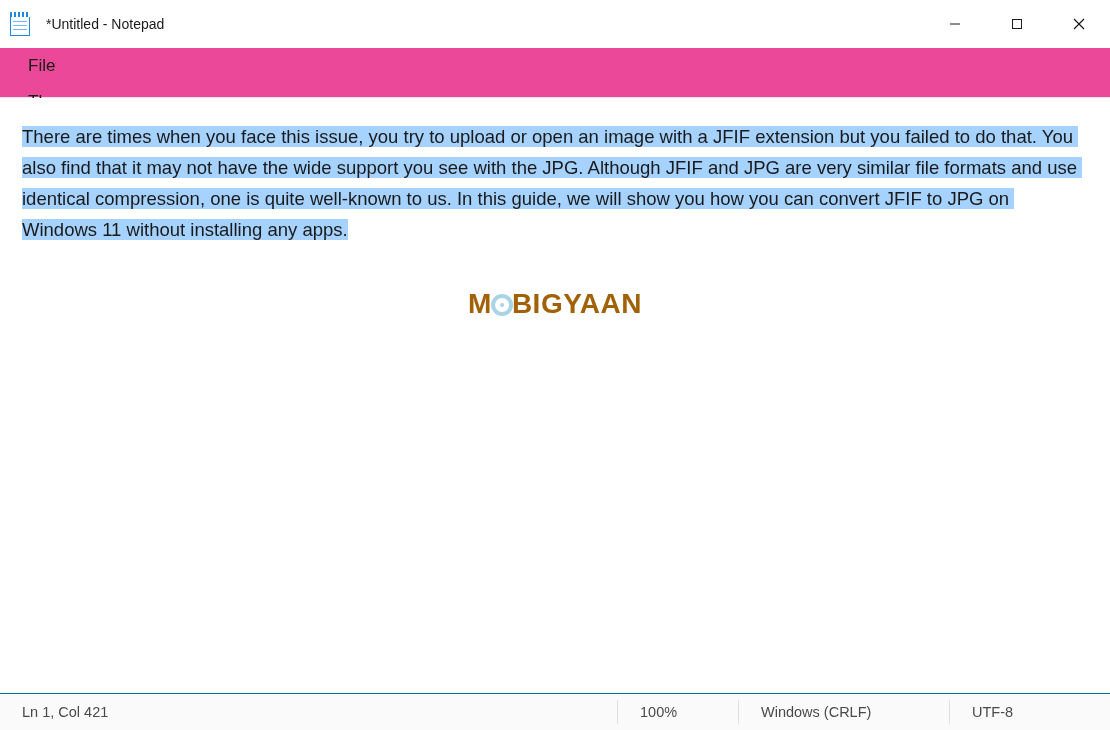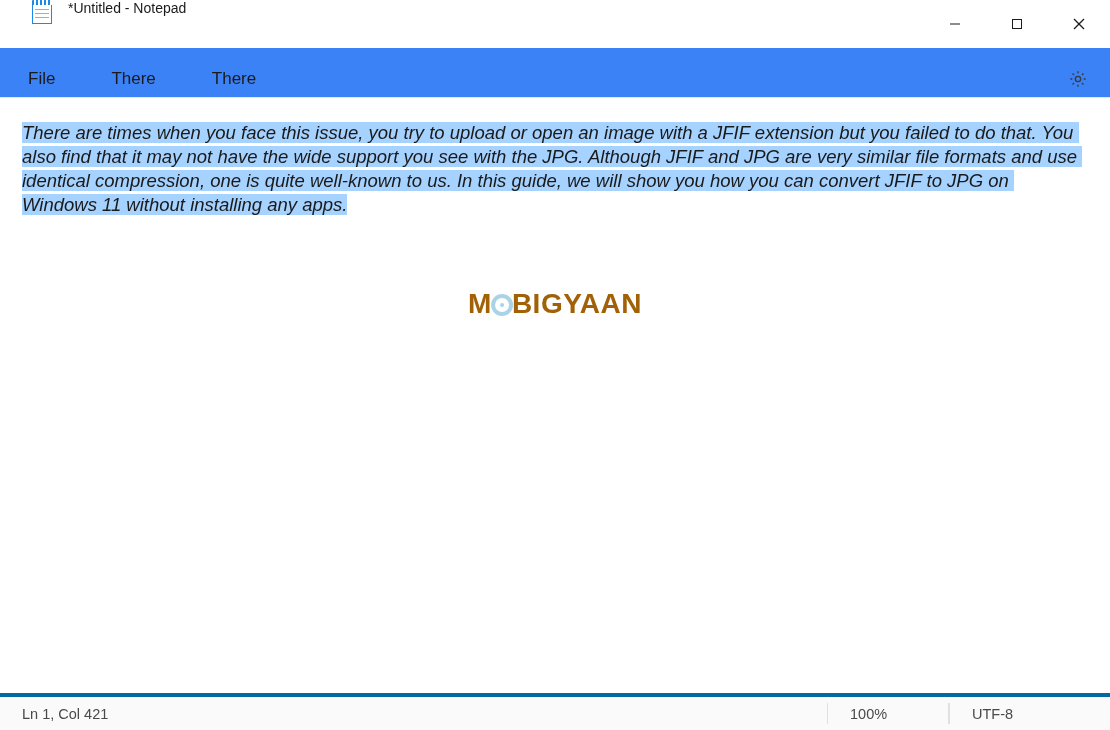--- a/index.html
+++ b/index.html
@@ -14,22 +14,22 @@
       background: #ffffff;
       display: flex;
       flex-direction: column;
       overflow: hidden;
     }
 
     
     .titlebar {
       height: 48px;
       display: flex;
-      align-items: flex-start;
-      padding-left: 32px;
+      align-items: center;
+      padding-left: 10px;
       background: #ffffff;
     }
     .app-icon {
       width: 20px;
       height: 24px;
       margin-right: 16px;
       position: relative;
     }
     .app-icon .spiral {
       position: absolute;
@@ -75,24 +75,25 @@
       align-items: center;
       justify-content: center;
       color: #1a1a1a;
     }
     .win-btn svg { width: 12px; height: 12px; }
 
     
     .menubar {
       height: 50px;
       display: flex;
-      align-items: flex-end;
+      align-items: flex-start;
       padding: 0 14px;
       border-bottom: 1px solid #e6e6e6;
-      background: #3b82f6;
+      background: #ec4899;
+      flex-direction: column;
     }
     .menu-item {
       font-size: 17px;
       color: #1a1a1a;
       padding: 8px 14px;
       margin-right: 28px;
       border-radius: 4px;
       cursor: default;
     }
     .menu-spacer { flex: 1; }
@@ -114,25 +115,24 @@
       overflow: hidden;
     }
     .editor-content {
       position: absolute;
       top: 24px;
       left: 0;
       right: 0;
       padding: 0 22px;
       font-family: Consolas, "Courier New", monospace;
       font-size: 18.5px;
-      line-height: 22px;
+      line-height: 29px;
       color: #1a1a1a;
       white-space: pre-wrap;
       word-wrap: break-word;
-      font-style: italic;
     }
     .selected-text {
       background: #a6d2ff;
     }
     .watermark {
       position: absolute;
       top: 50%;
       left: 50%;
       transform: translate(-50%, -108px);
       font-size: 28px;
@@ -163,21 +163,21 @@
       background: #a9d4e6;
       border-radius: 50%;
       transform: translate(-50%, -50%);
     }
 
     
     .statusbar {
       height: 37px;
       display: flex;
       align-items: stretch;
-      border-top: 4px solid #0369a1;
+      border-top: 1px solid #0369a1;
       background: #fafafa;
       font-size: 14.5px;
       color: #4a4a4a;
     }
     .status-cell {
       display: flex;
       align-items: center;
       padding: 0 22px;
     }
     .status-sep {
@@ -234,15 +234,16 @@
   <div class="editor-content"><span class="selected-text">There are times when you face this issue, you try to upload or open an image with a JFIF extension but you failed to do that. You also find that it may not have the wide support you see with the JPG. Although JFIF and JPG are very similar file formats and use identical compression, one is quite well-known to us. In this guide, we will show you how you can convert JFIF to JPG on Windows 11 without installing any apps.</span></div>
   <div class="watermark"><span>M</span><span class="wm-ring"></span><span>BIGYAAN</span></div>
 </div>
 
 <div class="statusbar">
   <div class="status-cell">Ln 1, Col 421</div>
   <div class="status-spacer"></div>
   <div class="status-sep"></div>
   <div class="status-cell" style="min-width:120px">100%</div>
   <div class="status-sep"></div>
+  <div class="status-cell" style="min-width:210px">Windows (CRLF)</div>
   <div class="status-sep"></div>
   <div class="status-cell" style="min-width:160px">UTF-8</div>
 </div>
 
 </body></html>

